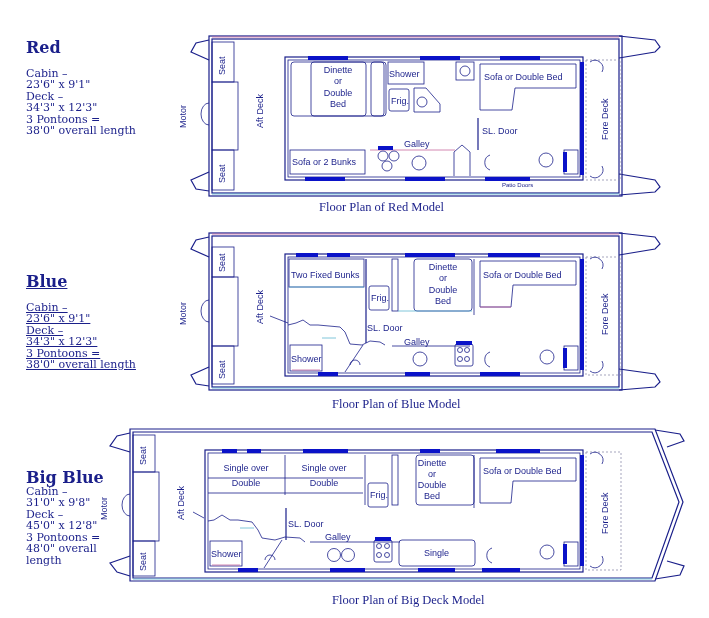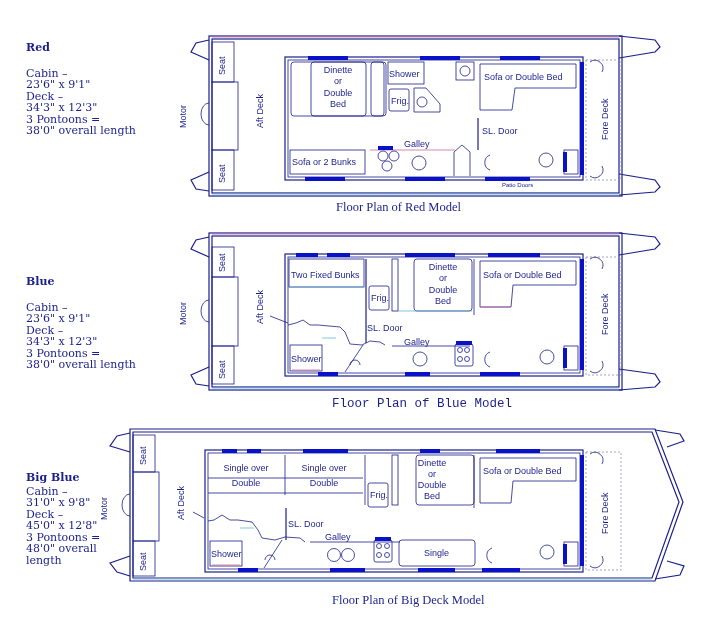--- a/index.html
+++ b/index.html
@@ -1,59 +1,59 @@
 <!DOCTYPE html>
 <html><head>
 <meta charset="utf-8">
 <style>
   html, body { margin:0; padding:0; background:#ffffff; }
   body { width:709px; height:618px; position:relative; overflow:hidden; font-family:"Liberation Sans", sans-serif; }
   .spec { position:absolute; left:26px; color:#1a1f8a; font-family:"DejaVu Serif", serif; font-size:11px; line-height:11.5px; }
-  .spec .model-name { font-weight:bold; font-size:11px; margin-bottom:14px; display:block; }
+  .spec .model-name { font-weight:bold; font-size:16px; margin-bottom:14px; display:block; }
   .spec .line { display:block; }
   .caption { position:absolute; color:#1a1f8a; font-family:"Liberation Serif", serif; font-size:12.5px; white-space:nowrap; }
   svg.plan { position:absolute; left:0; top:0; }
   svg text { font-family:"Liberation Sans", sans-serif; fill:#1a1f8a; }
 </style>
 </head>
 <body>
 
 <div class="spec" style="top:42px;">
   <span class="model-name">Red</span>
   <span class="line">Cabin –</span>
   <span class="line">23'6" x 9'1"</span>
   <span class="line">Deck  –</span>
   <span class="line">34'3" x 12'3"</span>
   <span class="line">3 Pontoons =</span>
   <span class="line">38'0" overall length</span>
 </div>
 
-<div class="spec" style="top:276px;">
+<div class="spec" style="top:276px;text-decoration:underline;">
   <span class="model-name">Blue</span>
   <span class="line">Cabin –</span>
   <span class="line">23'6" x 9'1"</span>
   <span class="line">Deck  –</span>
   <span class="line">34'3" x 12'3"</span>
   <span class="line">3 Pontoons =</span>
   <span class="line">38'0" overall length</span>
 </div>
 
 <div class="spec" style="top:472px;">
   <span class="model-name" style="margin-bottom:2px;">Big Blue</span>
   <span class="line">Cabin –</span>
   <span class="line">31'0" x 9'8"</span>
   <span class="line">Deck  –</span>
   <span class="line">45'0" x 12'8"</span>
   <span class="line">3 Pontoons =</span>
   <span class="line">48'0" overall</span>
   <span class="line">length</span>
 </div>
 
-<div class="caption" style="left:336px; top:200px;">Floor Plan of Red Model</div>
-<div class="caption" style="left:332px; top:397px;font-family:Liberation Mono, monospace;">Floor Plan of Blue Model</div>
+<div class="caption" style="left:319px; top:200px;">Floor Plan of Red Model</div>
+<div class="caption" style="left:332px; top:397px;">Floor Plan of Blue Model</div>
 <div class="caption" style="left:332px; top:593px;">Floor Plan of Big Deck Model</div>
 
 <svg class="plan" width="709" height="618" viewBox="0 0 709 618">
   <defs>
     <style>
       .o { fill:none; stroke:#1a1f8a; stroke-width:1.2; }
       .t { fill:none; stroke:#1a1f8a; stroke-width:0.8; }
       .w { stroke:#0a12c8; stroke-width:4; }
       .pk { fill:none; stroke:#c86aa0; stroke-width:0.8; }
       .cy { fill:none; stroke:#5fb8d0; stroke-width:0.8; }

